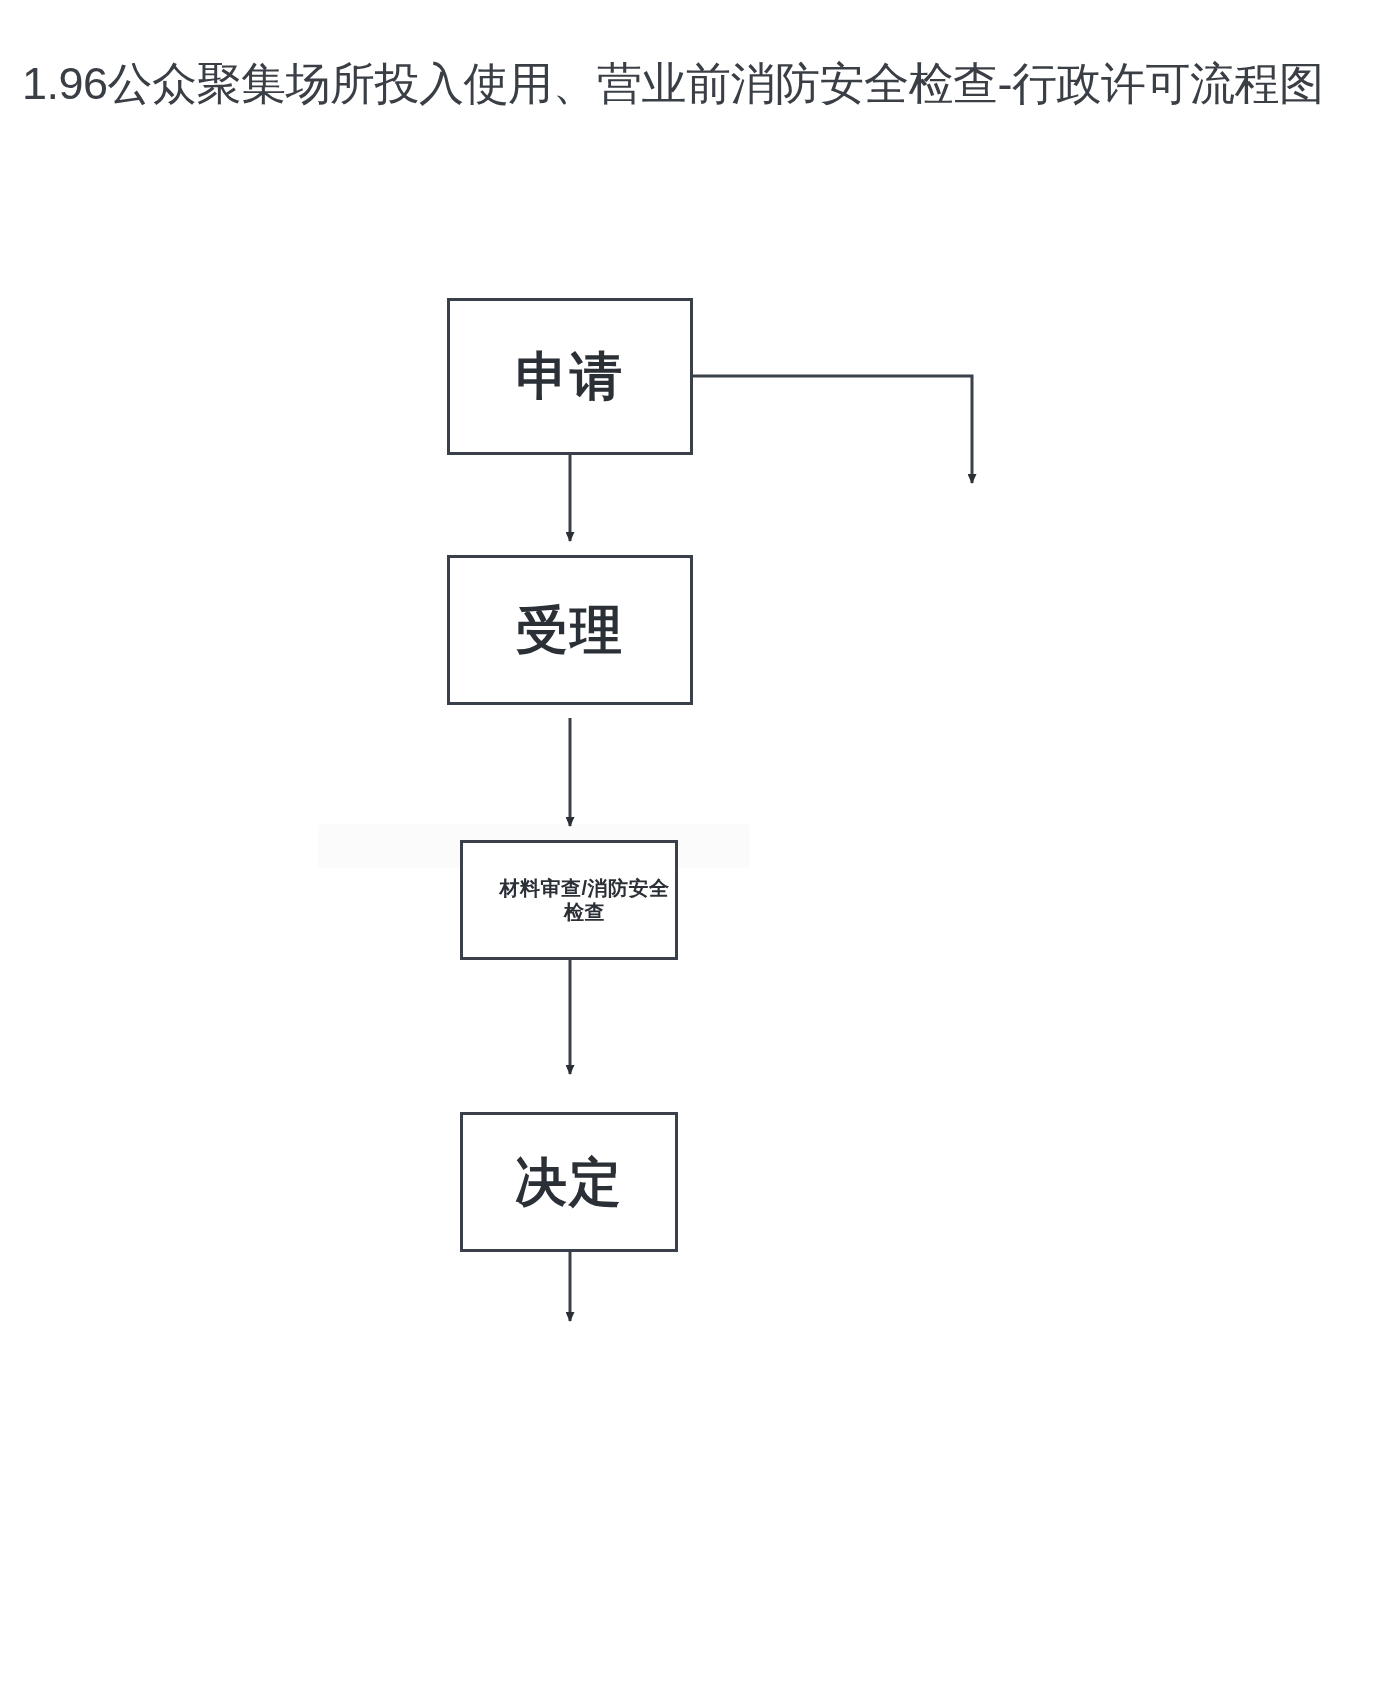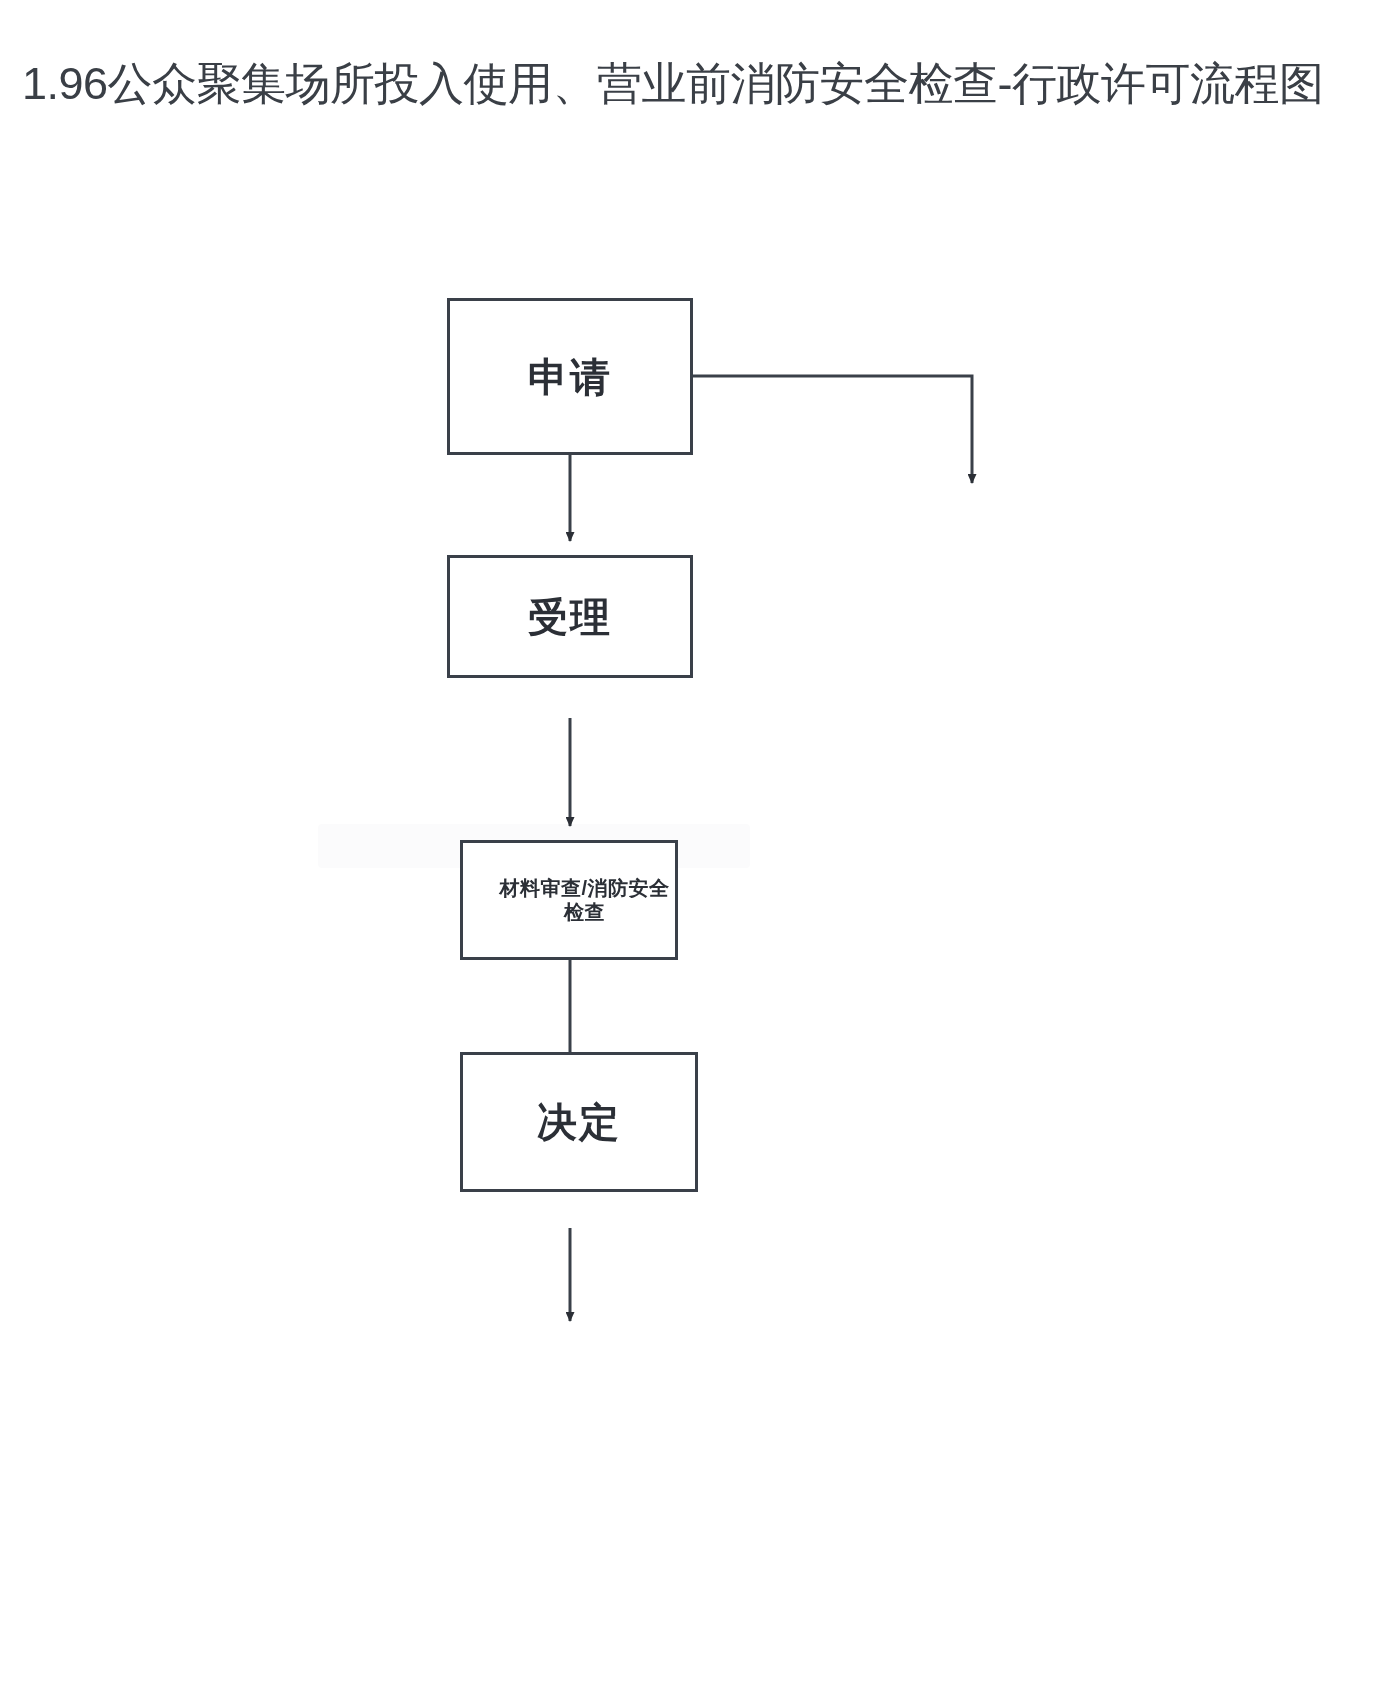--- a/index.html
+++ b/index.html
@@ -57,28 +57,28 @@
     display: flex;
     align-items: center;
     justify-content: center;
     text-align: center;
   }
   .flow-box .box-label {
     font-weight: bold;
     color: #2b2f36;
     line-height: 1.2;
   }
-  .size-lg .box-label { font-size: 40px; letter-spacing: 2px; }
+  .size-lg .box-label { font-size: 52px; letter-spacing: 2px; }
   .size-sm .box-label { font-size: 20px; letter-spacing: 0.5px; }
 
   #box-apply      { left: 447px; top: 298px;  width: 246px; height: 157px; }
   #box-reject     { left: 871px; top: 497px;  width: 202px; height: 138px; }
-  #box-accept     { left: 447px; top: 555px;  width: 246px; height: 123px; }
+  #box-accept     { left: 447px; top: 555px;  width: 246px; height: 150px; }
   #box-review     { left: 460px; top: 840px;  width: 218px; height: 120px; padding-left: 31px; }
-  #box-decision   { left: 460px; top: 1052px; width: 238px; height: 140px; }
+  #box-decision   { left: 460px; top: 1112px; width: 218px; height: 140px; }
   #box-issue      { left: 460px; top: 1335px; width: 218px; height: 140px; }
 
   
   #box-review { align-items: center; }
 
   
   #watermark-band {
     position: absolute;
     left: 318px;
     top: 824px;

